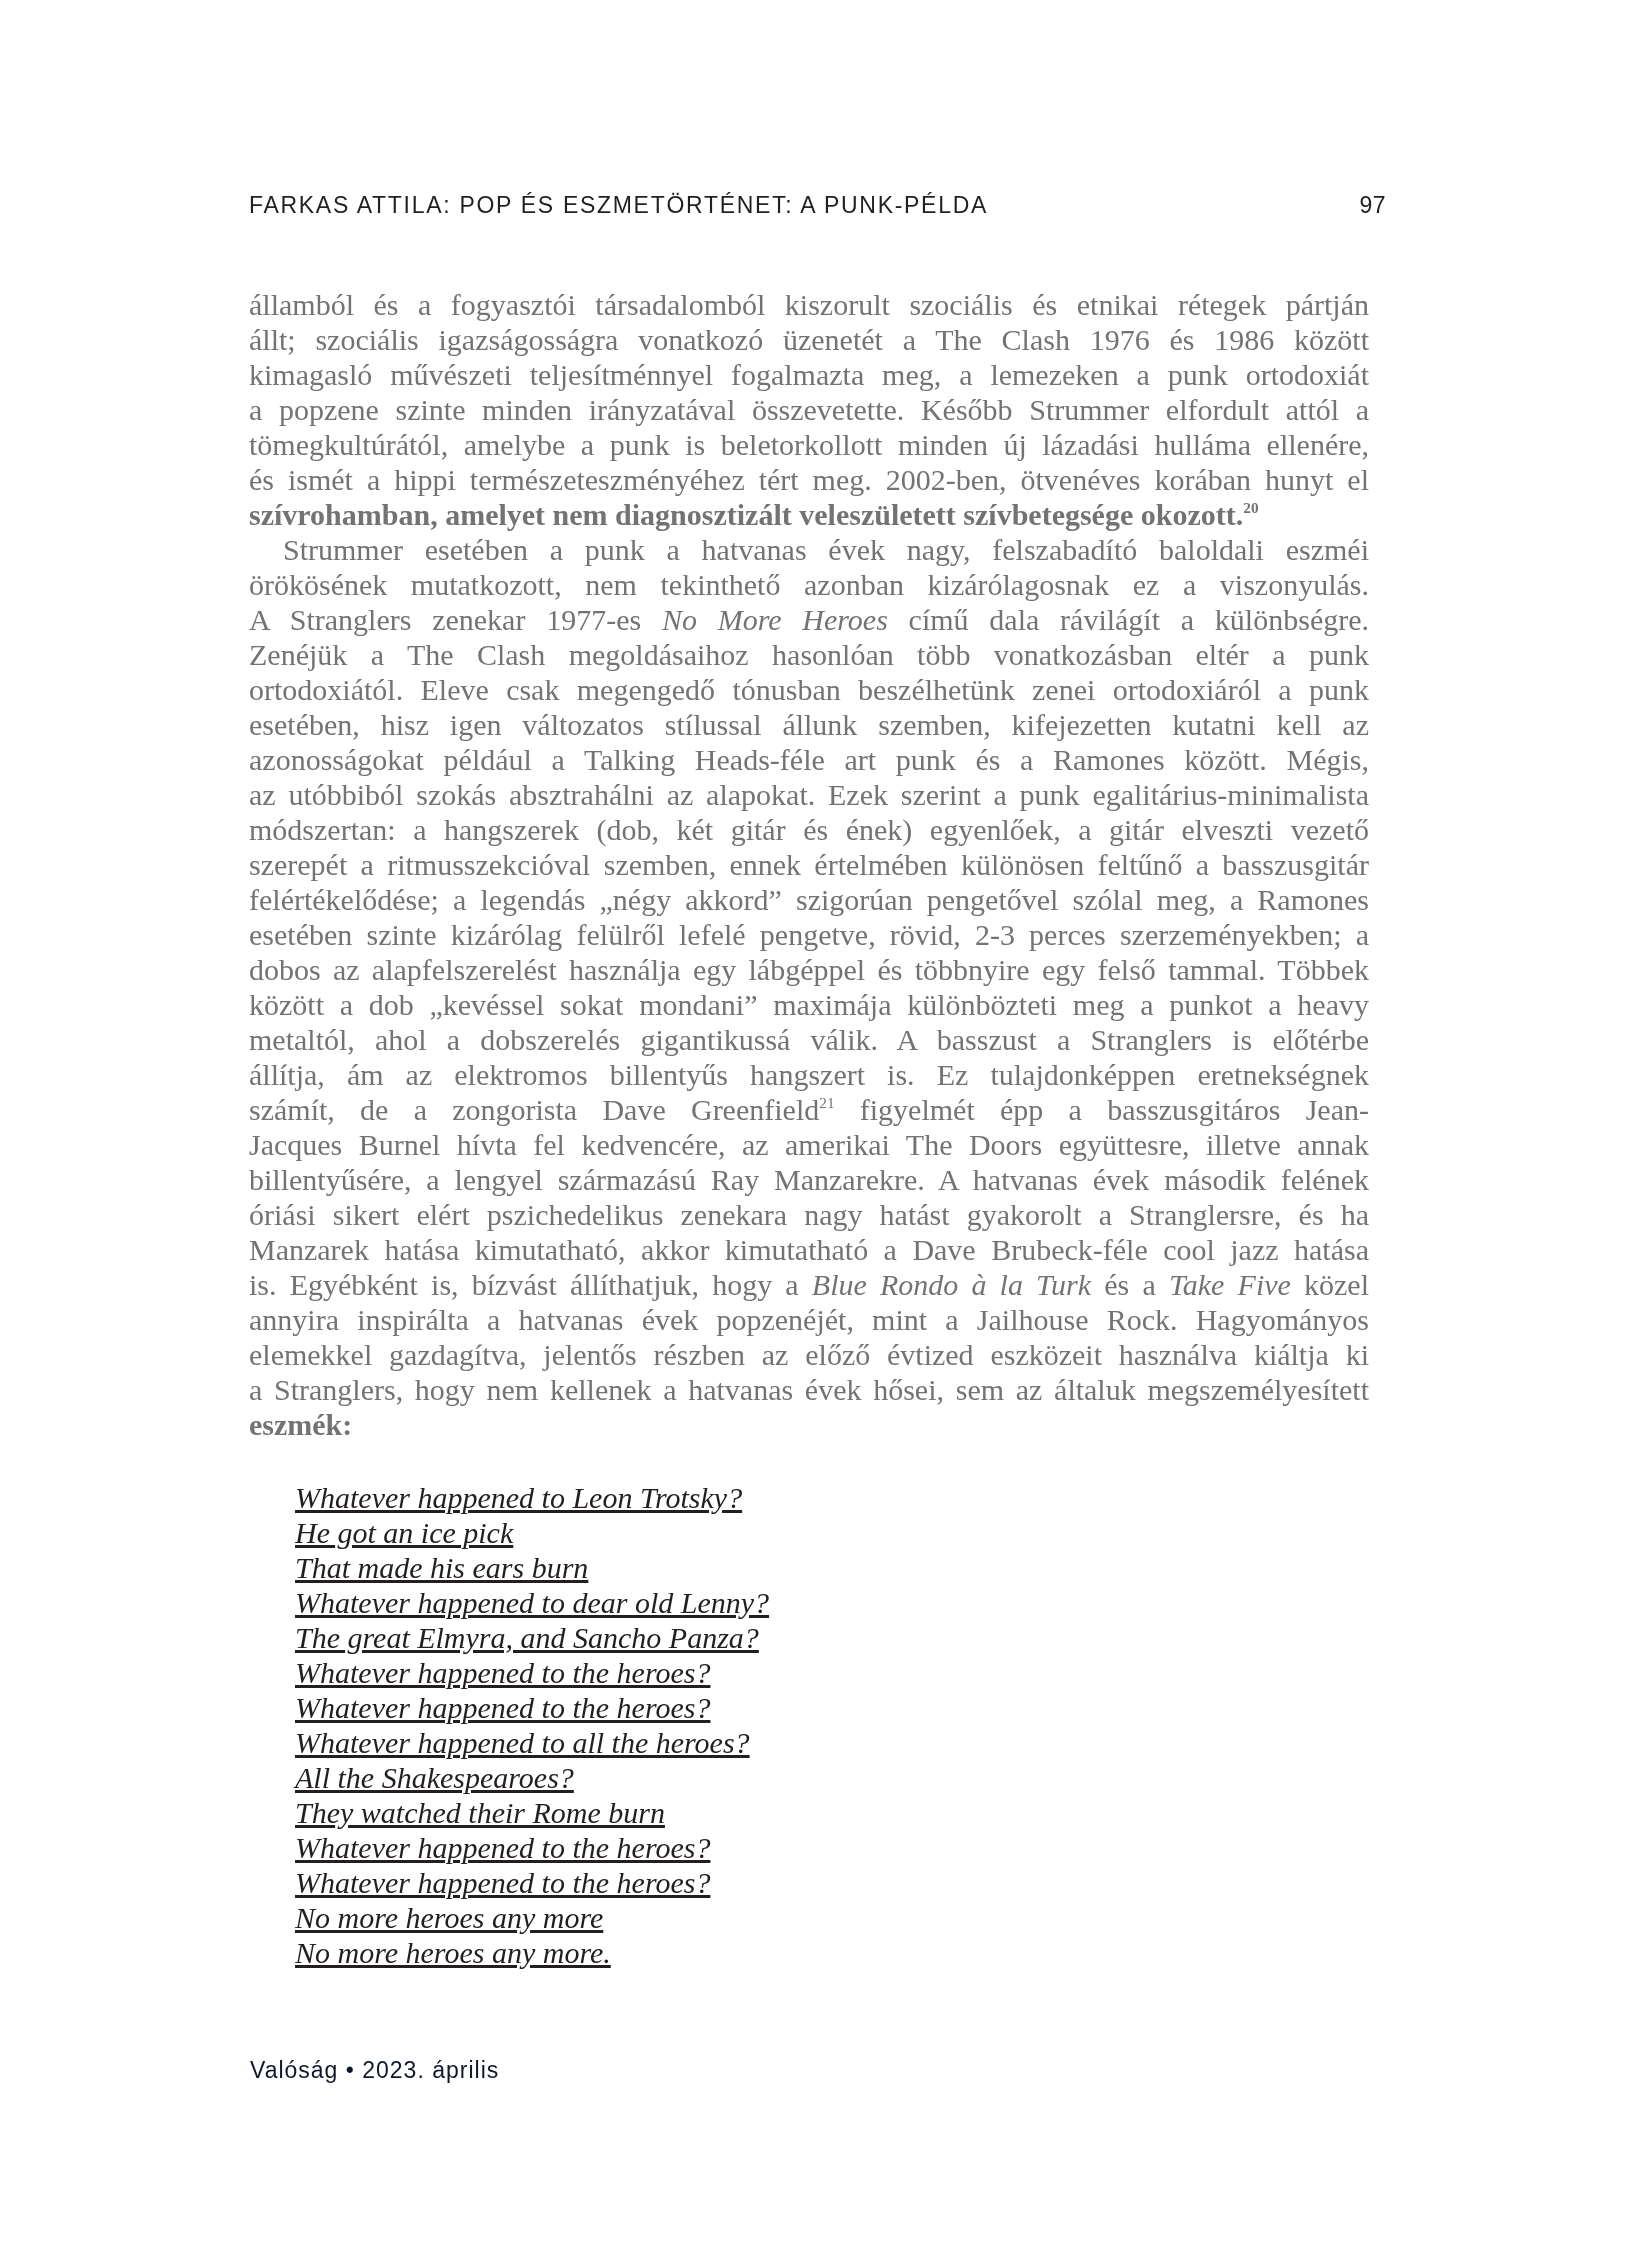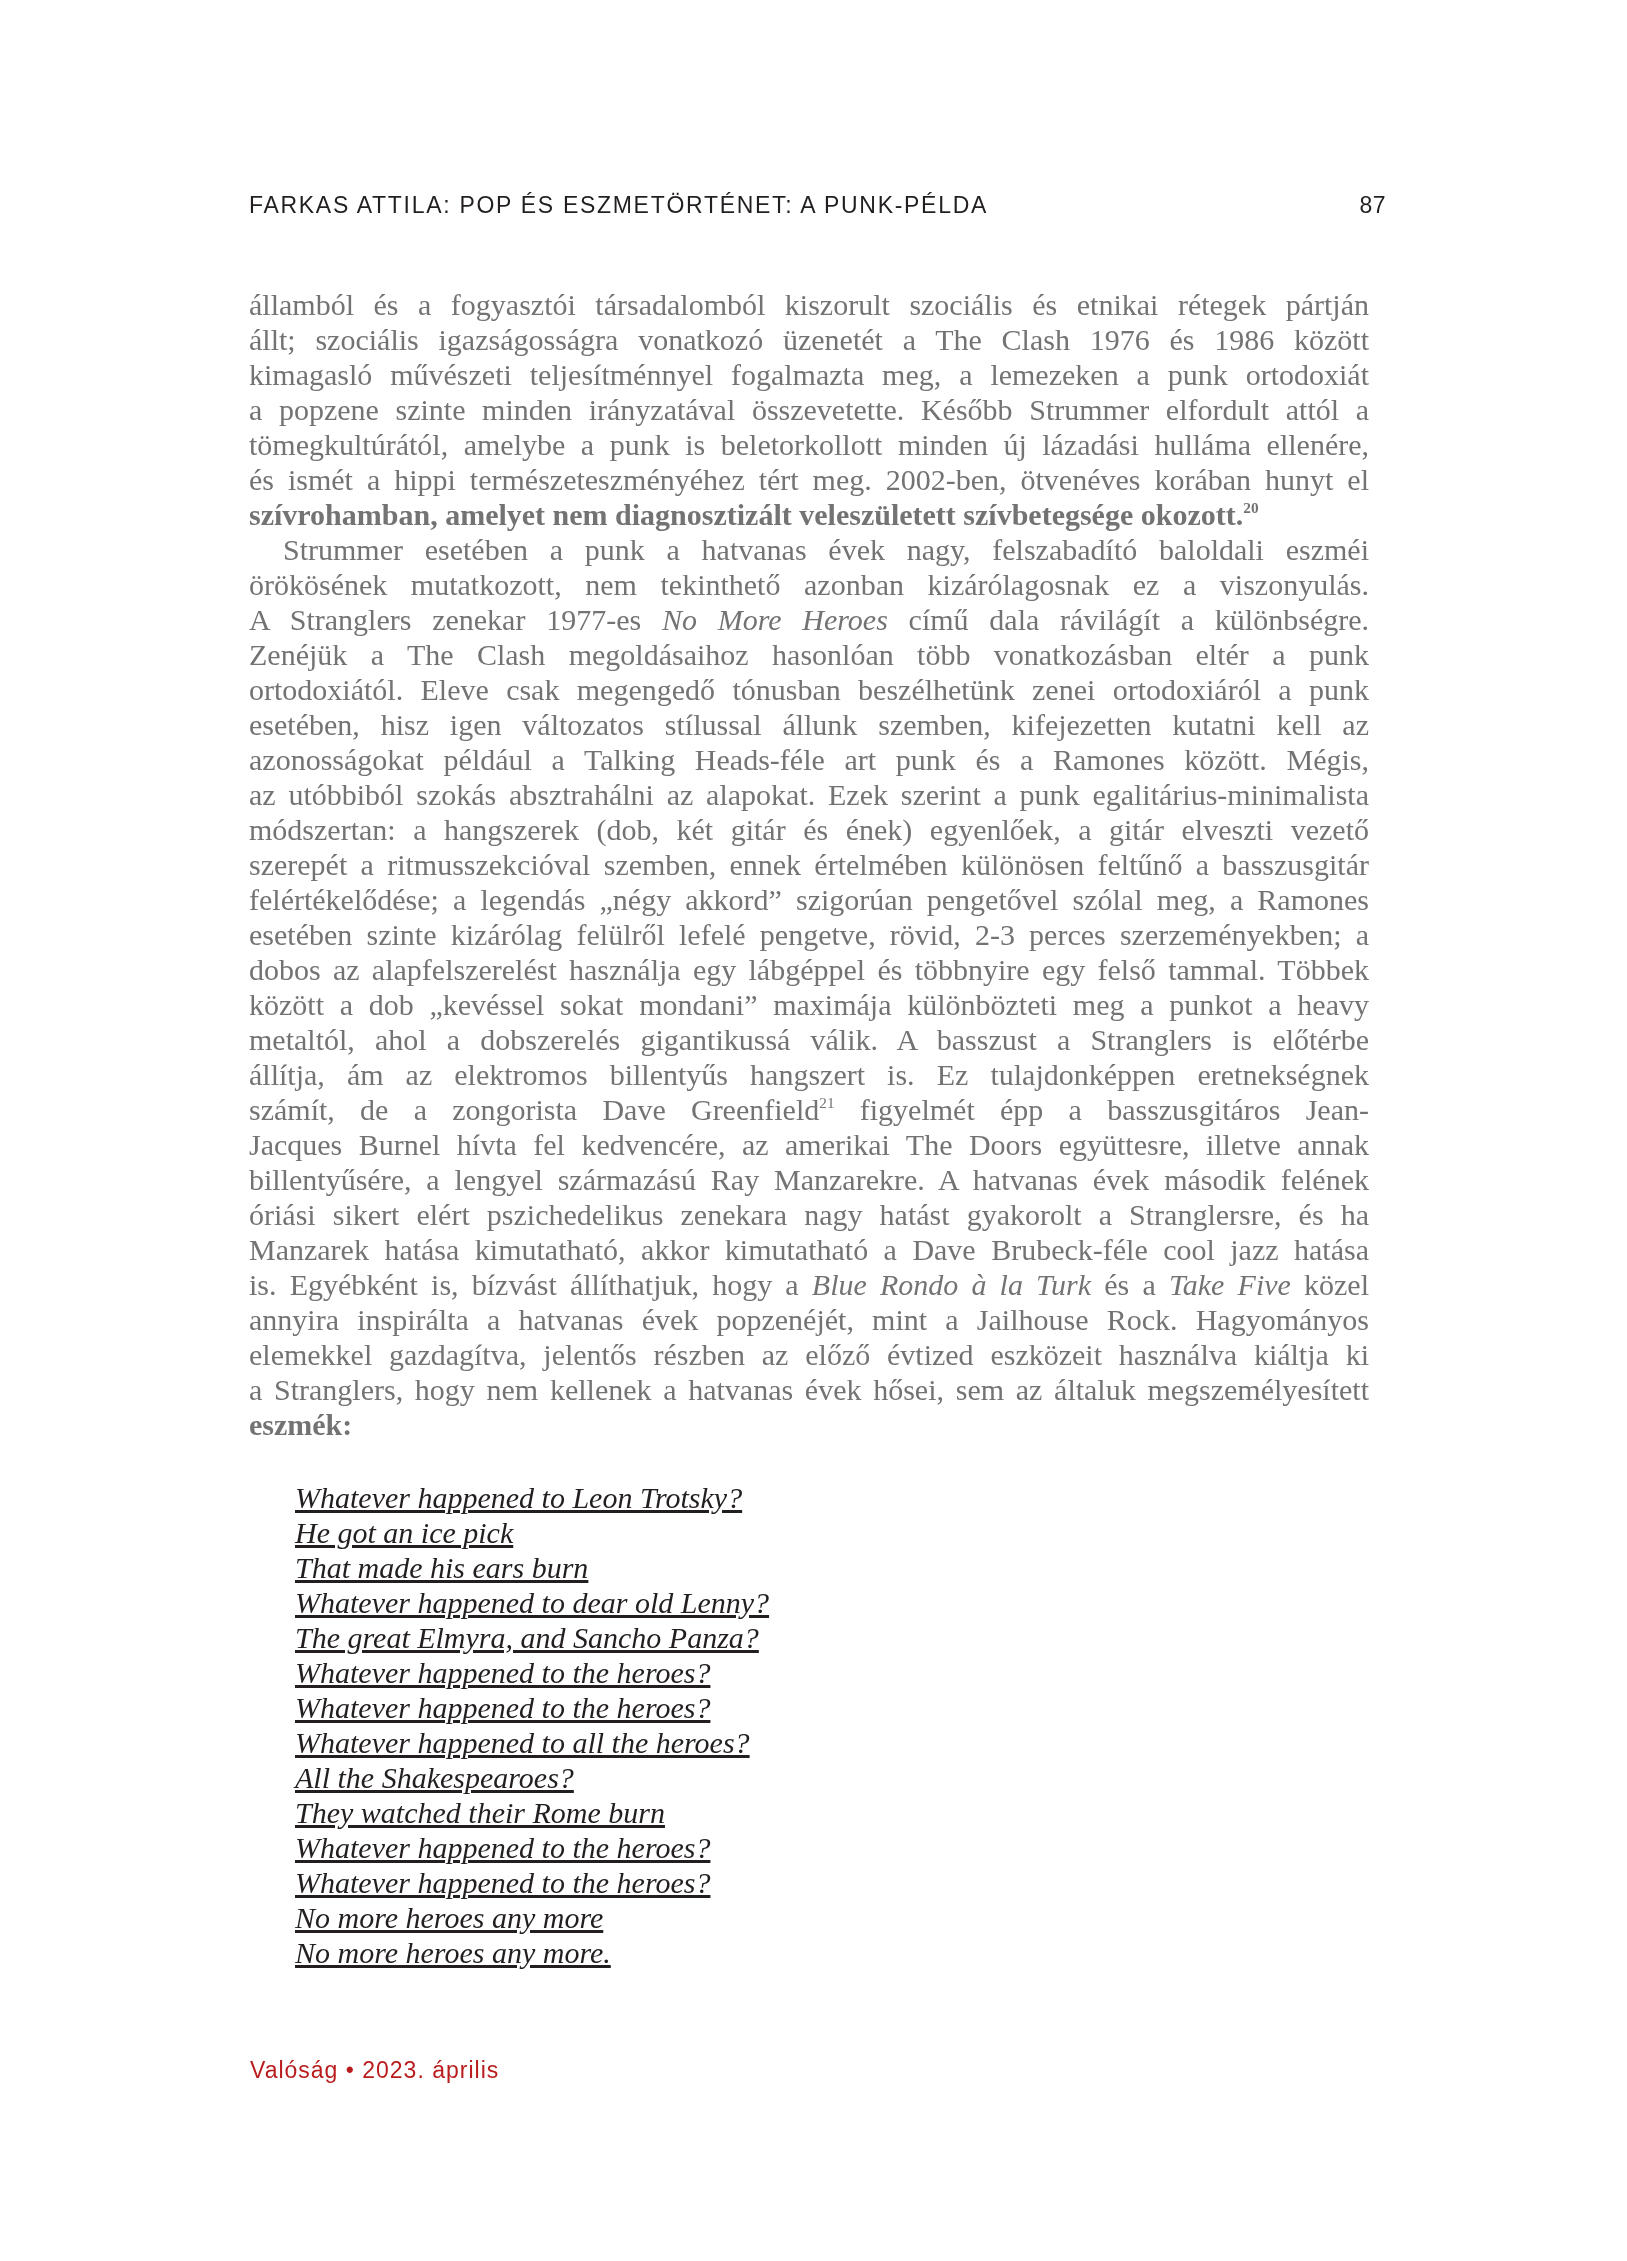--- a/index.html
+++ b/index.html
@@ -31,31 +31,31 @@
   .lyrics {
     position: absolute; top: 1480px; left: 295px;
     font-family: "Liberation Serif", serif; font-style: italic;
     font-size: 30px; line-height: 35px; color: #231f20;
   }
   .lyric-line { height: 35px; white-space: nowrap; text-decoration: underline; }
 
   .footer {
     position: absolute; top: 2057px; left: 250px;
     font-family: "Liberation Sans", sans-serif; font-size: 23px; line-height: 26px;
-    letter-spacing: 1px; color: #b91c1c; white-space: nowrap;
+    letter-spacing: 1px; color: #0f172a; white-space: nowrap;
   }
 </style>
 </head>
 <body>
 
 <div class="page">
 
   <div class="running-head">
     <span class="running-title">FARKAS ATTILA: POP ÉS ESZMETÖRTÉNET: A PUNK-PÉLDA</span>
-    <span class="page-num">87</span>
+    <span class="page-num">97</span>
   </div>
 
   <div class="body-text">
       <div class="para">
         <div class="line">államból és a fogyasztói társadalomból kiszorult szociális és etnikai rétegek pártján</div>
         <div class="line">állt; szociális igazságosságra vonatkozó üzenetét a The Clash 1976 és 1986 között</div>
         <div class="line">kimagasló művészeti teljesítménnyel fogalmazta meg, a lemezeken a punk ortodoxiát</div>
         <div class="line">a popzene szinte minden irányzatával összevetette. Később Strummer elfordult attól a</div>
         <div class="line">tömegkultúrától, amelybe a punk is beletorkollott minden új lázadási hulláma ellenére,</div>
         <div class="line">és ismét a hippi természeteszményéhez tért meg. 2002-ben, ötvenéves korában hunyt el</div>

